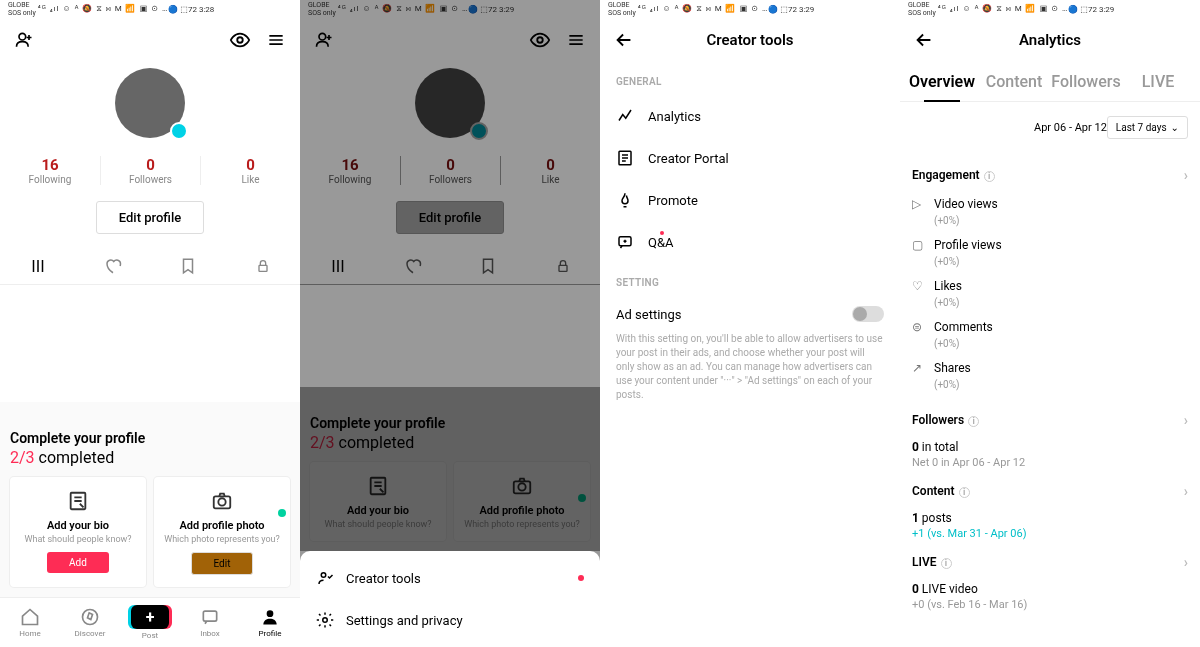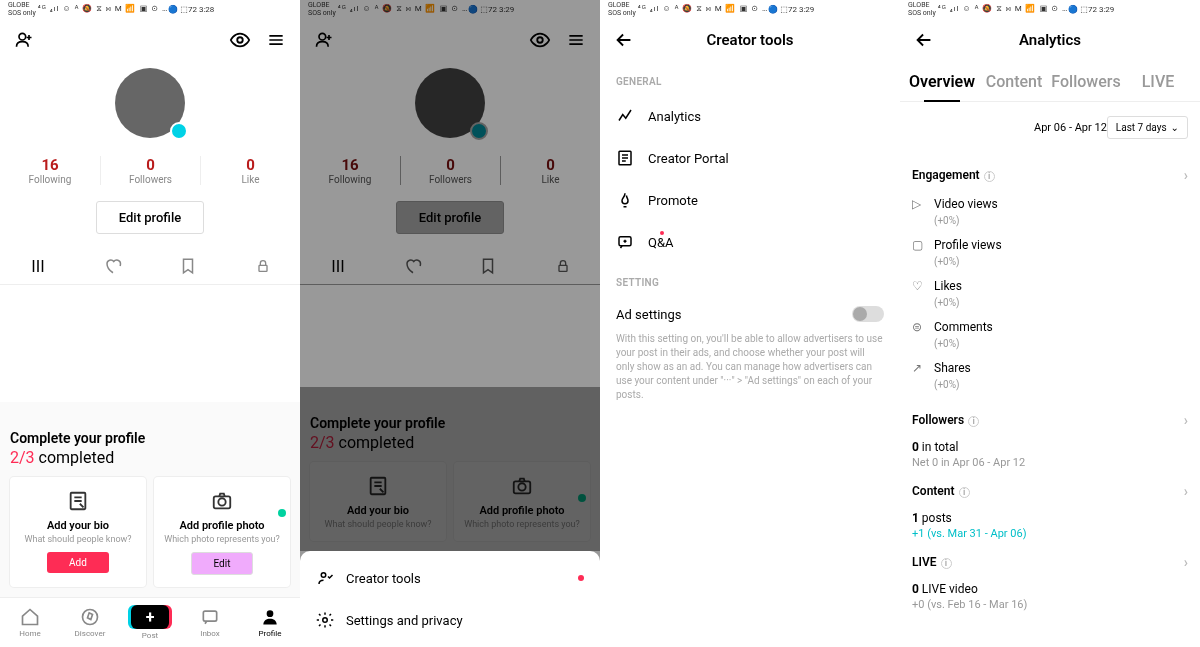--- a/index.html
+++ b/index.html
@@ -31,21 +31,21 @@
 .complete-title{font-size:14px;font-weight:600}
 .complete-sub{font-size:16px;margin-top:2px}
 .complete-sub .red{color:#fe2c55}
 .cards{display:flex;gap:8px;margin-top:10px}
 .card{flex:1;background:#fff;border-radius:4px;padding:12px 8px;text-align:center;box-shadow:0 0 0 1px #eee}
 .card-icon{height:24px;display:flex;align-items:center;justify-content:center;margin-bottom:6px;position:relative}
 .card-title{font-size:11px;font-weight:600}
 .card-sub{font-size:9px;color:#999;margin-top:2px}
 .card-btn{margin-top:8px;padding:5px 22px;border-radius:3px;font-size:10px;font-weight:400;border:0}
 .card-btn.primary{background:#fe2c55;color:#fff}
-.card-btn.secondary{background:#f0abfc;border:1px solid #ddd;color:#000}
+.card-btn.secondary{background:#a16207;border:1px solid #ddd;color:#000}
 .nav{height:50px;border-top:1px solid #eee;display:flex;background:#fff}
 .nav-item{flex:1;display:flex;flex-direction:column;align-items:center;justify-content:center;font-size:8px;color:#888;gap:2px}
 .nav-item.active{color:#000}
 .post-btn{width:38px;height:24px;background:#000;border-radius:6px;display:flex;align-items:center;justify-content:center;color:#fff;font-size:16px;font-weight:700;box-shadow:-3px 0 0 #00d2e6,3px 0 0 #fe2c55}
 .overlay{position:absolute;inset:0;background:rgba(0,0,0,.4);pointer-events:none}
 .sheet{position:relative;z-index:2;margin-top:auto;background:#fff;border-radius:10px 10px 0 0;padding:6px 0}
 .sheet-item{display:flex;align-items:center;padding:12px 16px;gap:12px;font-size:13px;position:relative}
 .sheet-item .dot{position:absolute;right:16px;width:6px;height:6px;border-radius:50%;background:#fe2c55}
 .section-head{font-size:10px;font-weight:600;color:#aaa;padding:14px 16px 8px;letter-spacing:.3px}
 .ct-item{display:flex;align-items:center;padding:12px 16px;gap:14px;font-size:13px;position:relative}

